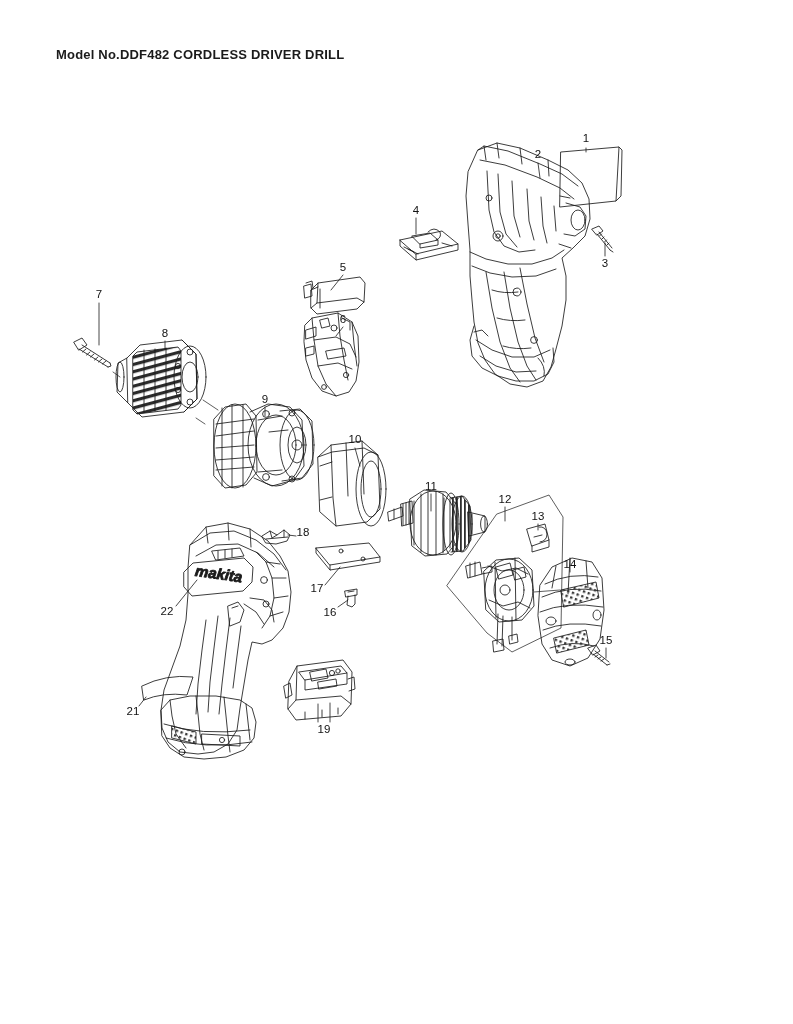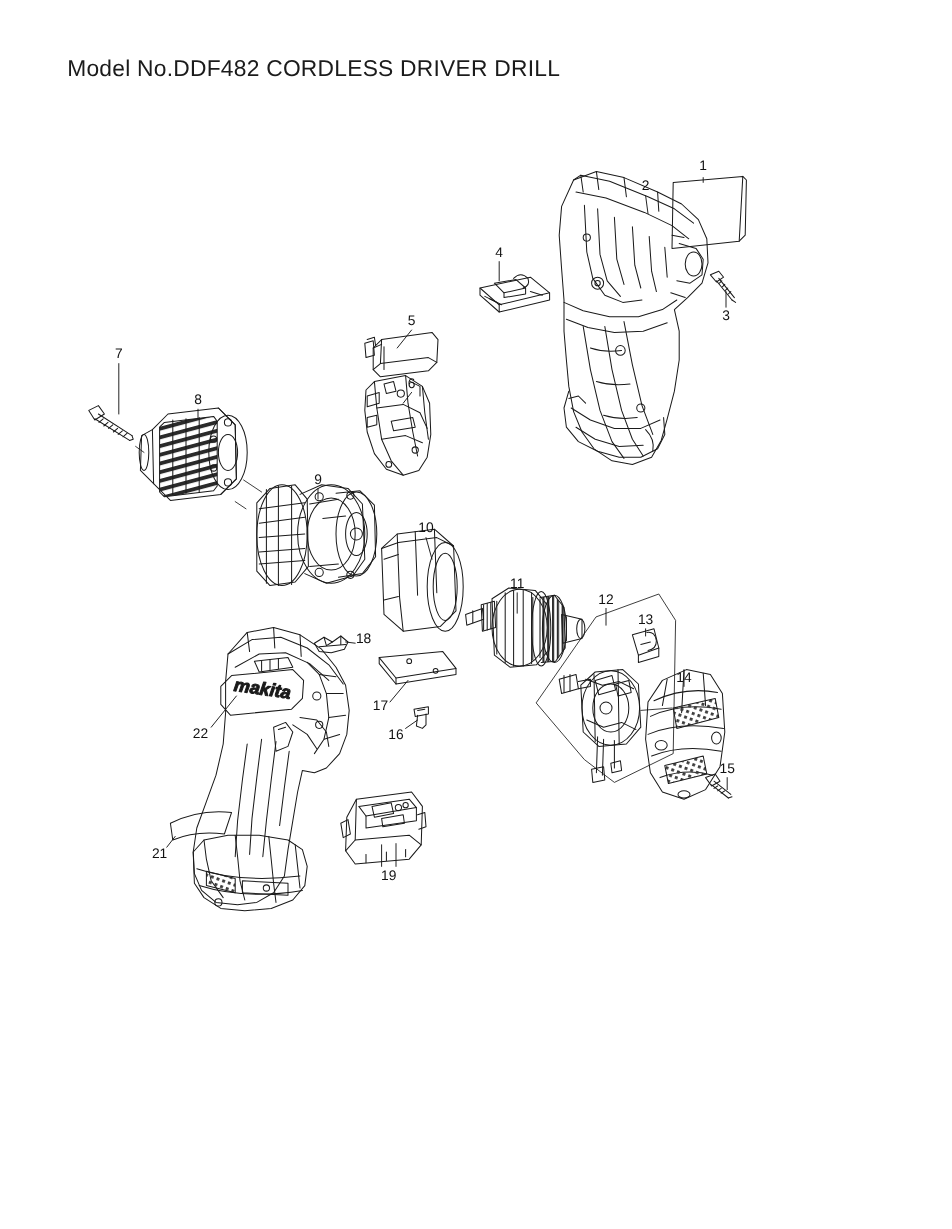--- a/index.html
+++ b/index.html
@@ -12,22 +12,22 @@
     overflow:hidden;
   }
   #sheet{
     position:relative;
     width:793px;height:1024px;
     background:#ffffff;
   }
   #title{
     position:absolute;
     left:56px; top:47px;
-    font-size:19px;
-    font-weight:400;
+    font-size:13px;
+    font-weight:700;
     letter-spacing:0.2px;
     color:#1b1b1b;
     white-space:nowrap;
   }
   #diagram{
     position:absolute;
     left:0; top:0;
     width:793px; height:1024px;
   }
   #diagram svg{display:block;}

